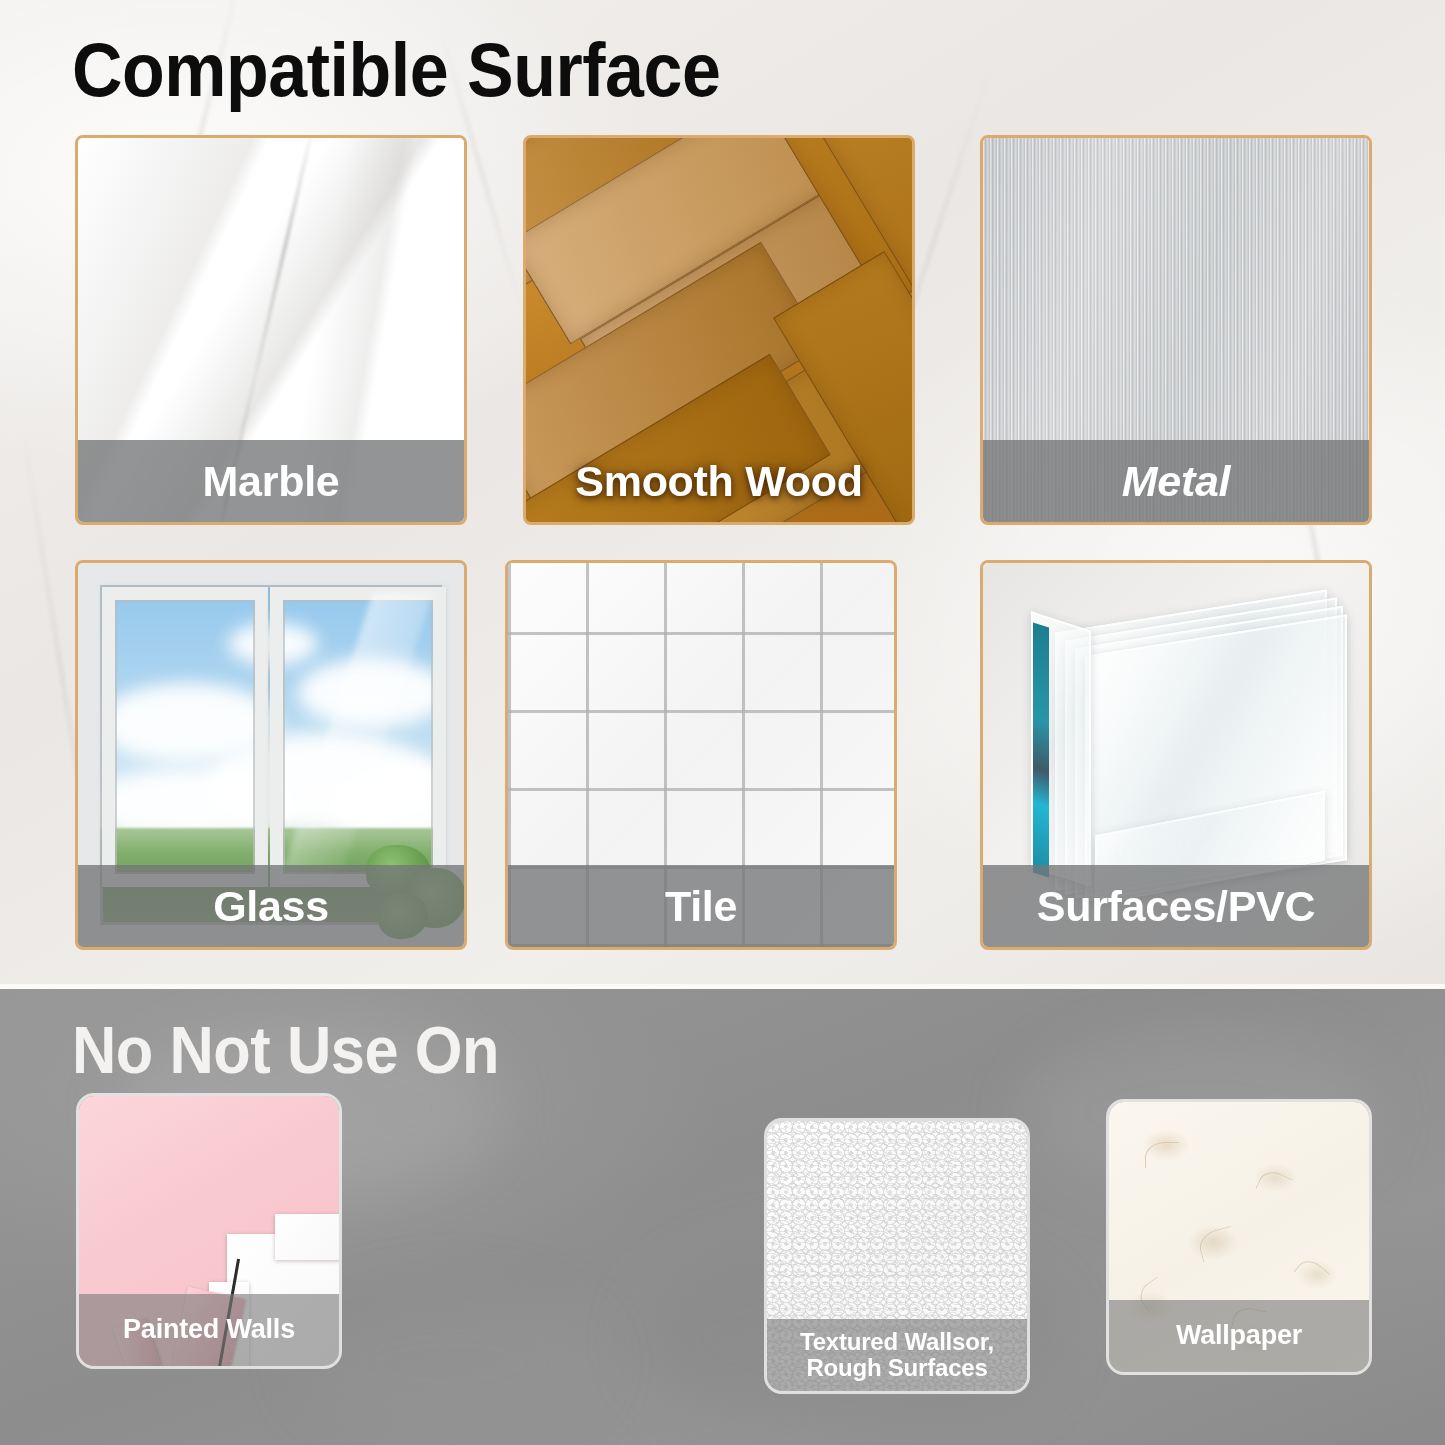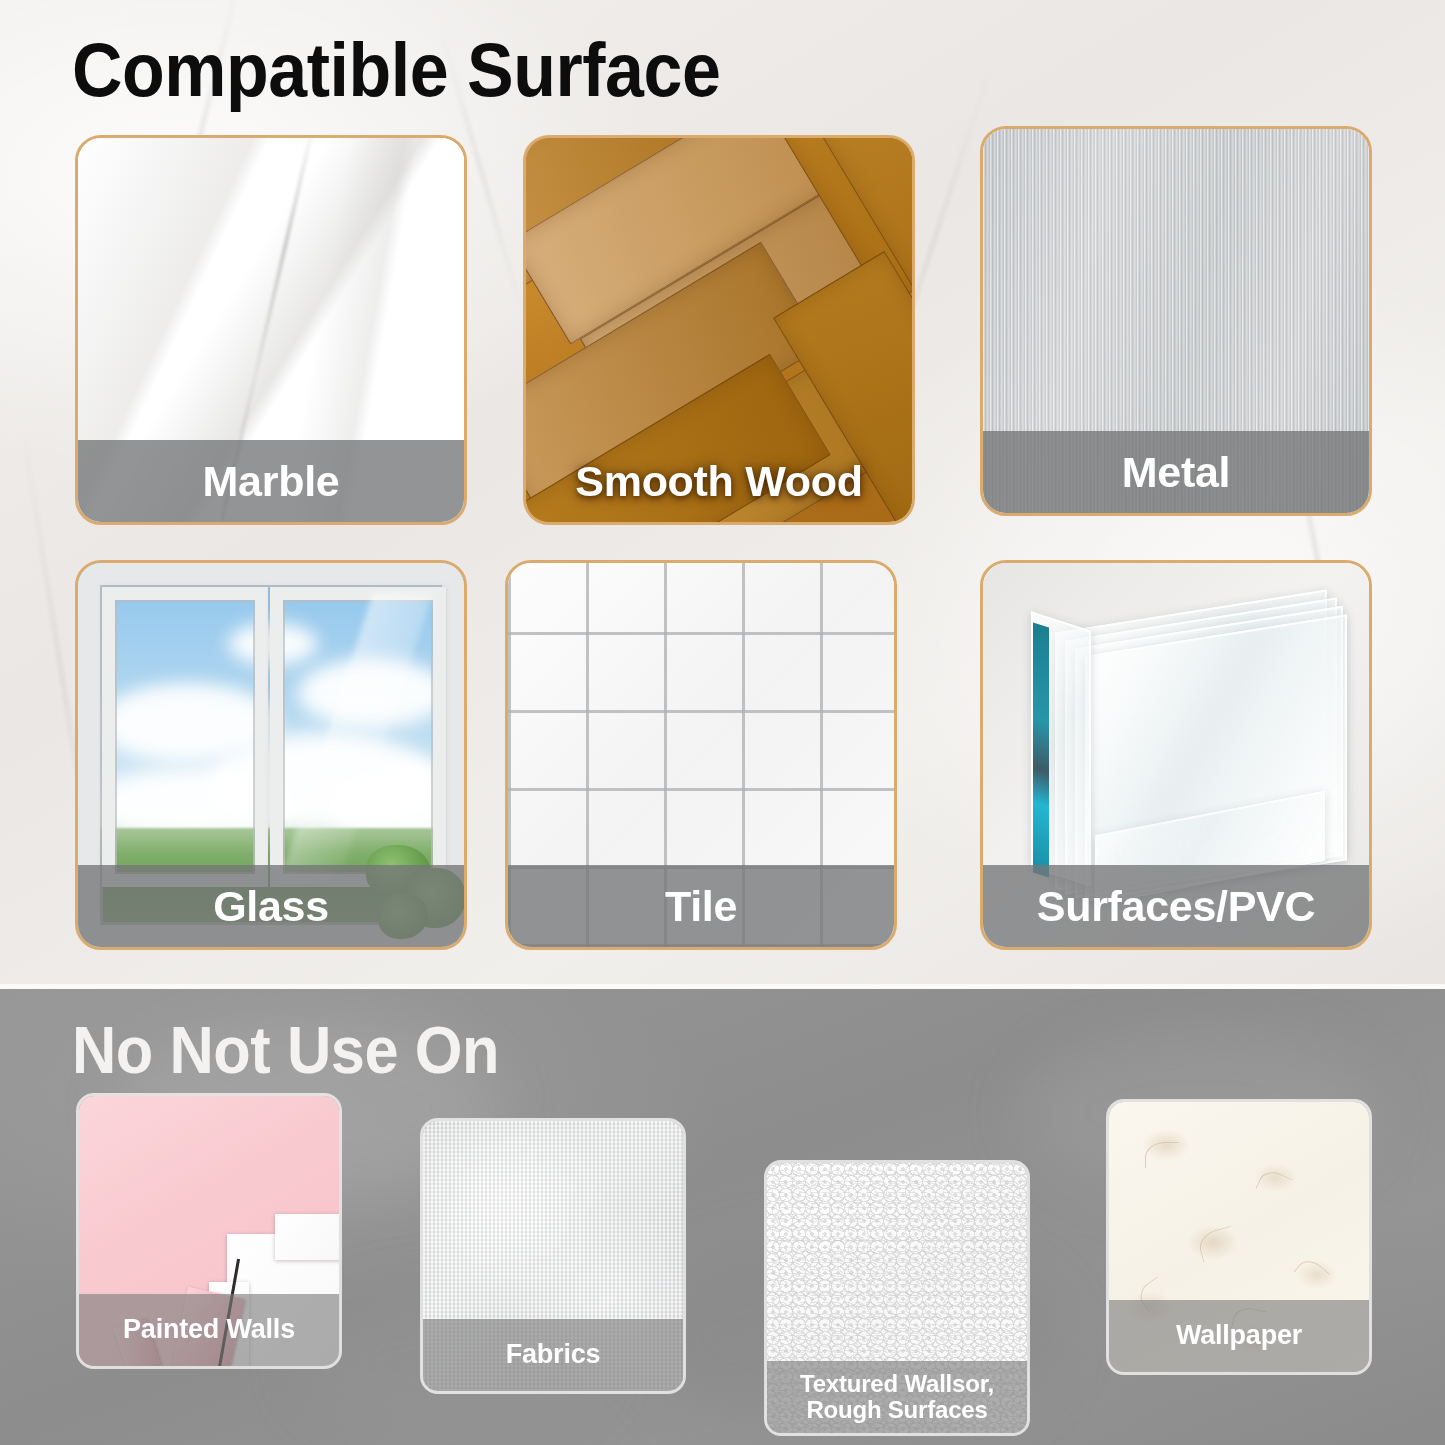--- a/index.html
+++ b/index.html
@@ -88,21 +88,21 @@
     transform-origin: left center;
     white-space: nowrap;
     z-index: 5;
   }
 
   
   .card {
     position: absolute;
     width: 392px; height: 390px;
     border: 3px solid #dbab6d;
-    border-radius: 26px;
+    border-radius: 8px;
     overflow: hidden;
     background: #fff;
     z-index: 4;
   }
   .card-media { position: absolute; inset: 0; overflow: hidden; }
   .card-caption {
     position: absolute;
     left: 0; right: 0; bottom: 0;
     height: 82px;
     background: rgba(116,118,119,0.78);
@@ -308,21 +308,21 @@
       <div class="plank" style="left:-40px; top:180px; width:330px; height:122px; transform:rotate(-31deg); background:linear-gradient(100deg,#c99a5c,#a8742a);"></div>
       <div class="plank" style="left:170px; top:-60px; width:320px; height:122px; transform:rotate(59deg); background:linear-gradient(100deg,#c08527,#a96d13);"></div>
       <div class="plank" style="left:250px; top:20px;  width:330px; height:120px; transform:rotate(59deg); background:linear-gradient(100deg,#bb8125,#a56a12);"></div>
       <div class="plank" style="left:110px; top:235px; width:360px; height:120px; transform:rotate(-31deg); background:linear-gradient(100deg,#c08a33,#a26c17);"></div>
       <div class="plank" style="left:-60px; top:300px; width:360px; height:118px; transform:rotate(-31deg); background:linear-gradient(100deg,#b97f20,#9e650f);"></div>
       <div class="plank" style="left:230px; top:210px; width:300px; height:130px; transform:rotate(59deg); background:linear-gradient(100deg,#b47a1e,#9d660f);"></div>
     </div>
     <div class="card-caption nobg">Smooth Wood</div>
   </div>
 
-  <div class="card" style="left:980px; top:126px;">
+  <div class="card" style="left:980px; top:135px;font-style:italic;">
     <div class="card-media media-metal"></div>
     <div class="card-caption">Metal</div>
   </div>
 
   <div class="card" style="left:75px; top:560px;padding-left:40px;">
     <div class="card-media media-glass">
       <div class="sky-cloud" style="left:20px;  top:120px; width:180px; height:80px;"></div>
       <div class="sky-cloud" style="left:130px; top:170px; width:230px; height:95px;"></div>
       <div class="sky-cloud" style="left:220px; top:95px;  width:150px; height:70px;"></div>
       <div class="sky-cloud" style="left:10px;  top:205px; width:210px; height:75px;"></div>
@@ -374,26 +374,22 @@
       <div class="peel" style="left:148px; top:138px; width:118px; height:138px;"></div>
       <div class="peel" style="left:130px; top:186px; width:40px;  height:90px;"></div>
       <div class="peel" style="left:196px; top:118px; width:70px;  height:46px;"></div>
       <div class="peel-flap" style="left:100px; top:196px; width:58px; height:82px; transform: rotate(12deg);"></div>
       <div class="peel-flap" style="left:42px;  top:226px; width:34px; height:56px; transform: rotate(-18deg);"></div>
       <div class="peel-crack" style="left:148px; top:162px; width:2.5px; height:116px; transform: rotate(10deg);"></div>
     </div>
     <div class="acard-caption">Painted Walls</div>
   </div>
 
-  <div class="acard" style="left:420px; top:1118px;">
-    <div class="acard-media media-fabric"></div>
-    <div class="acard-caption">Fabrics</div>
-  </div>
-
-  <div class="acard" style="left:764px; top:1160px;border-radius:17px;">
+
+  <div class="acard" style="left:764px; top:1118px;">
     <div class="acard-media media-textured"></div>
     <div class="acard-caption two-line">
       <span>Textured Wallsor,</span>
       <span>Rough Surfaces</span>
     </div>
   </div>
 
   <div class="acard" style="left:1106px; top:1099px;">
     <div class="acard-media media-wallpaper">
       <div class="wp-sprig" style="left:36px;  top:40px;  width:34px; height:26px;"></div>

